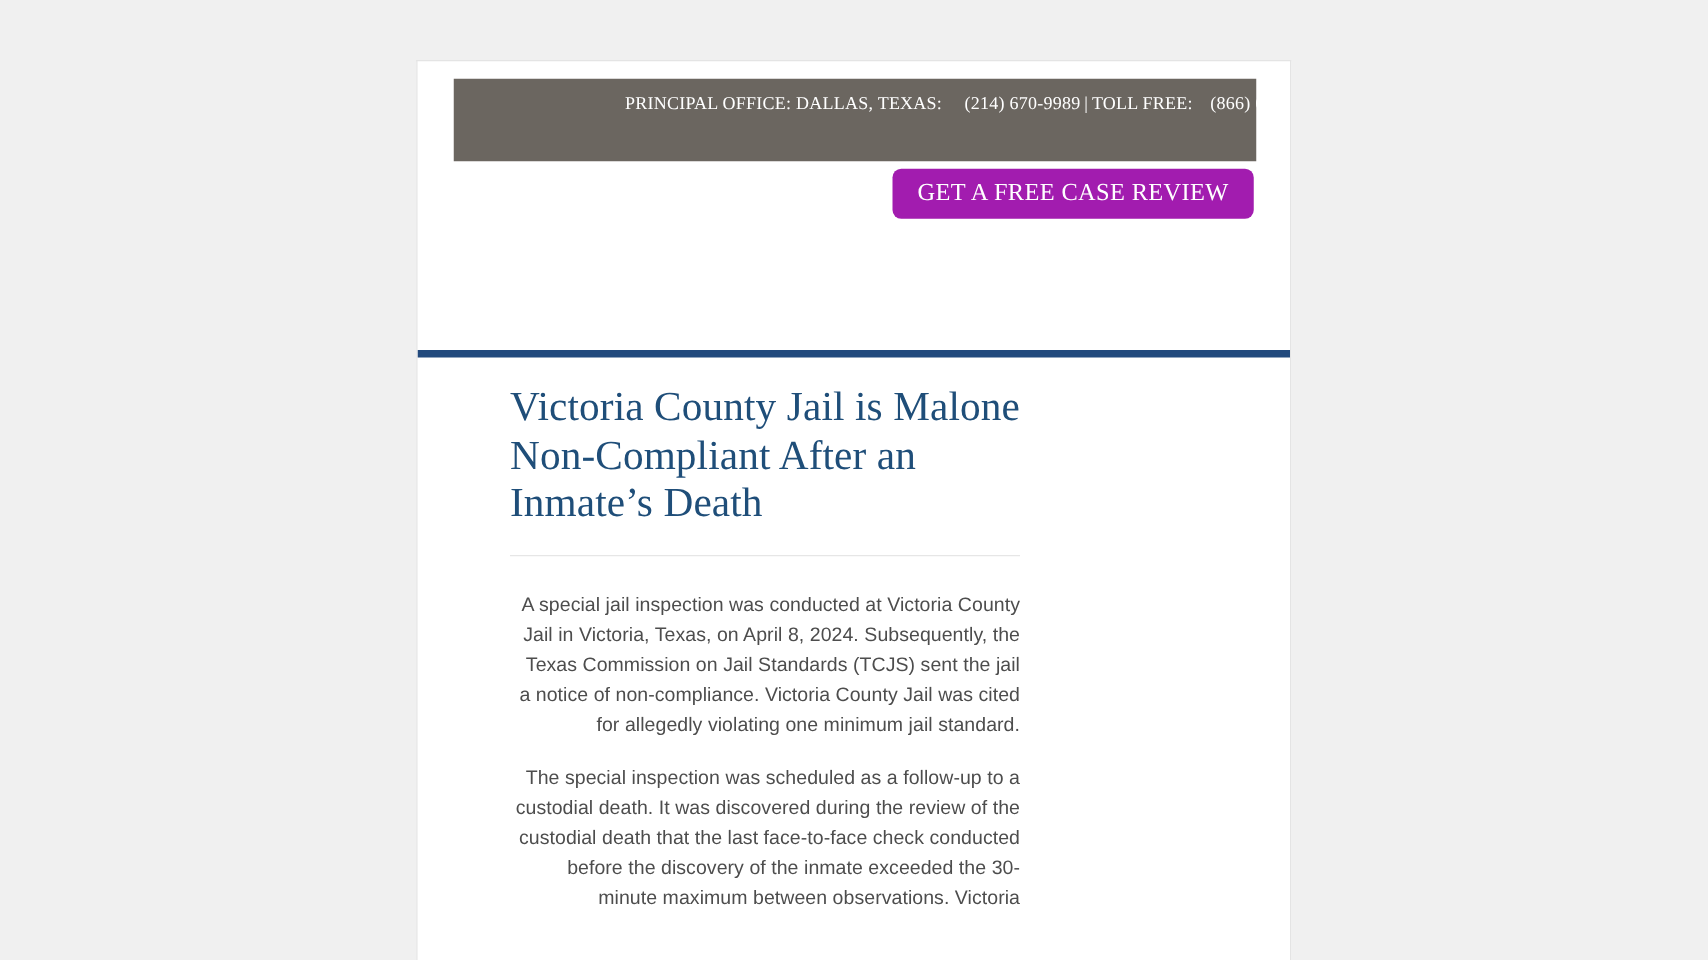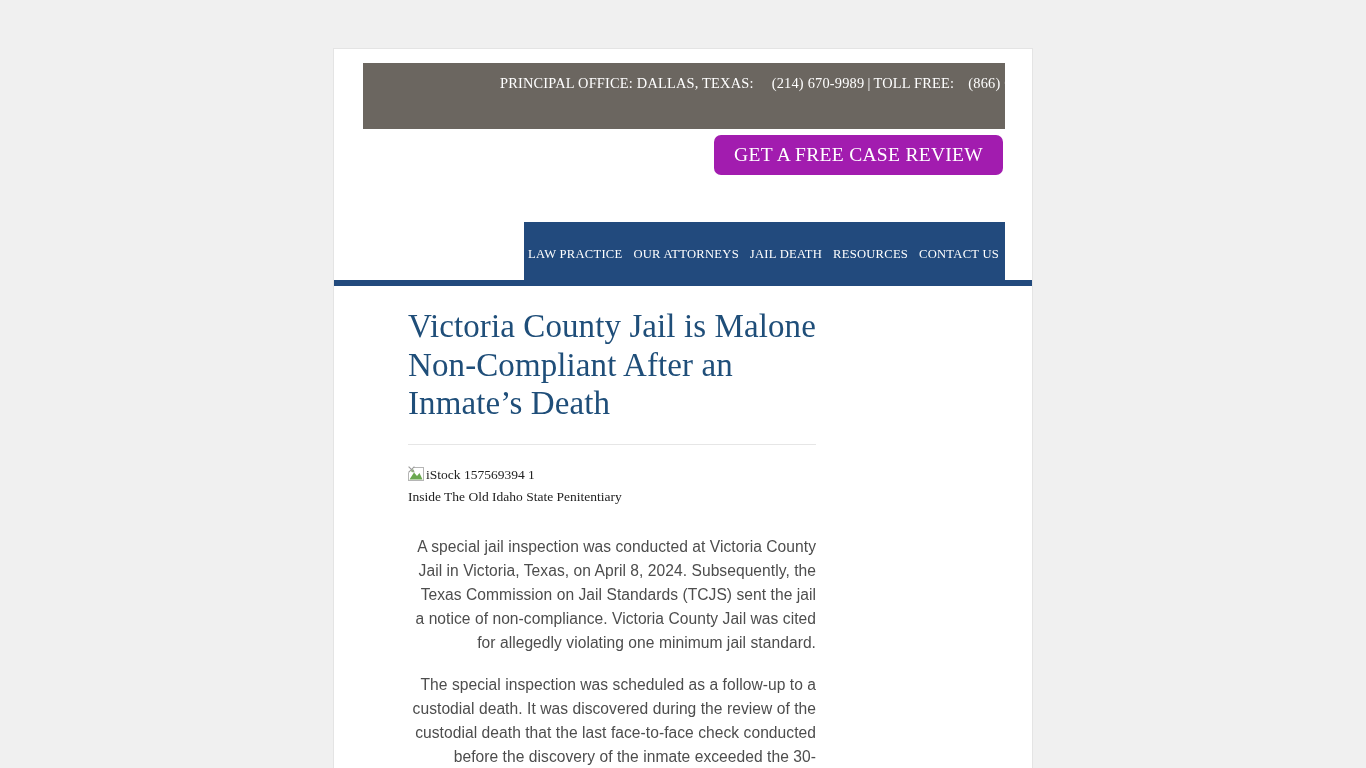--- a/index.html
+++ b/index.html
@@ -201,48 +201,26 @@
     </div>
   </div>
 
 
   <div class="cta-wrap">
     <div>
       <a class="cta" href="#">GET A FREE CASE REVIEW</a>
     </div>
   </div>
 
-  <nav class="nav-wrap">
-    <ul class="nav-list">
-      <li><a class="nav-item" href="#">LAW PRACTICE</a></li>
-      <li><a class="nav-item" href="#">OUR ATTORNEYS</a></li>
-      <li><a class="nav-item" href="#">JAIL DEATH</a></li>
-      <li><a class="nav-item" href="#">RESOURCES</a></li>
-      <li><a class="nav-item" href="#">CONTACT US</a></li>
-    </ul>
-  </nav>
   <div class="nav-underline"></div>
 
   <article class="article">
     <h1 class="headline">Victoria County Jail is Malone Non-Compliant After an Inmate’s Death</h1>
     <hr class="headline-rule">
 
-    <figure class="figure">
-      <span class="broken-img">
-        <svg width="16" height="16" viewBox="0 0 16 16" aria-hidden="true">
-          <rect x="0.5" y="1.5" width="15" height="13" fill="#ffffff" stroke="#b5b5b5" stroke-width="1"></rect>
-          <polygon points="1.5,13.5 6,6.5 9,10 11.5,7 14.5,13.5" fill="#6aa84f"></polygon>
-          <circle cx="4.6" cy="4.8" r="1.5" fill="#8fbf6e"></circle>
-          <polygon points="0,0 7,0 0,7" fill="#ffffff"></polygon>
-          <polyline points="0.6,0.6 6.4,6.4" stroke="#9a9a9a" stroke-width="1.1" fill="none"></polyline>
-          <polyline points="6.4,0.6 0.6,6.4" stroke="#9a9a9a" stroke-width="1.1" fill="none"></polyline>
-        </svg>
-      </span><span class="alt-text">iStock 157569394 1</span>
-      <figcaption class="figcaption">Inside The Old Idaho State Penitentiary</figcaption>
-    </figure>
 
     <div class="body-copy">
       <p>A special jail inspection was conducted at Victoria County Jail in Victoria, Texas, on April 8, 2024. Subsequently, the Texas Commission on Jail Standards (TCJS) sent the jail a notice of non-compliance. Victoria County Jail was cited for allegedly violating one minimum jail standard.</p>
       <p>The special inspection was scheduled as a follow-up to a custodial death. It was discovered during the review of the custodial death that the last face-to-face check conducted before the discovery of the inmate exceeded the 30-minute maximum between observations. Victoria</p>
     </div>
   </article>
 
 </div>
 
 </body></html>

